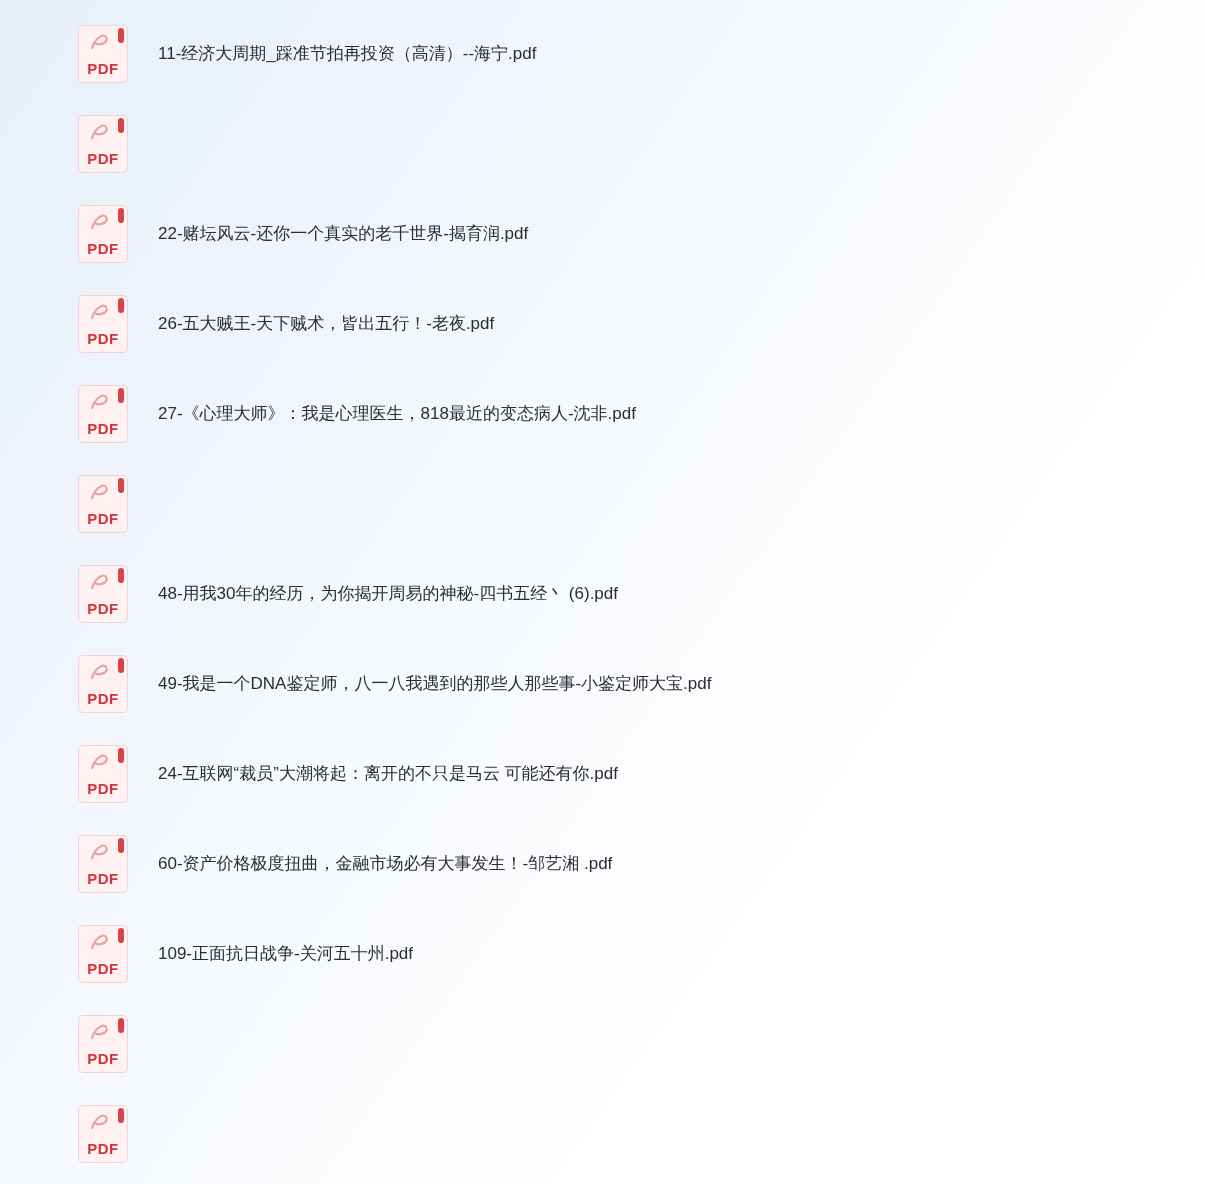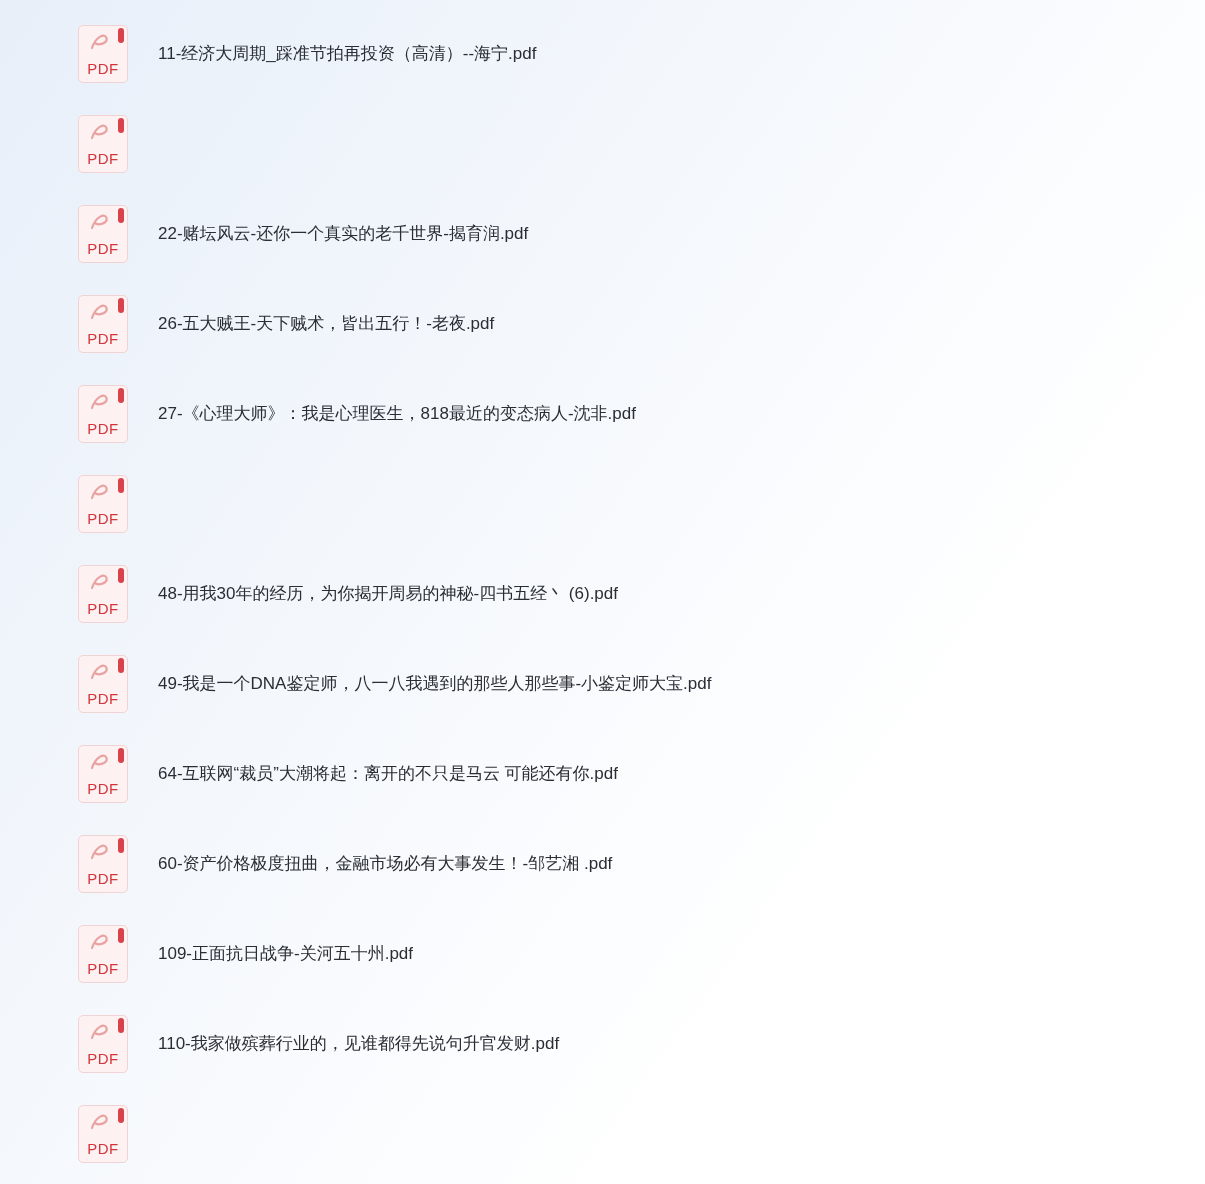--- a/index.html
+++ b/index.html
@@ -48,21 +48,21 @@
     left: 9px;
     width: 26px;
     height: 19px;
   }
   .pdf-icon .pdf-label {
     position: absolute;
     left: 0;
     right: 0;
     bottom: 5px;
     text-align: center;
-    font-weight: normal;
+    font-weight: bold;
     font-size: 15px;
     letter-spacing: 0.5px;
     color: var(--icon-text, #d4353c);
     font-family: "Liberation Sans", "DejaVu Sans", sans-serif;
   }
   .file-name {
     margin-left: 30px;
     font-size: 17px;
     color: #2a2e34;
     line-height: 1.3;
@@ -161,21 +161,21 @@
     </div>
 
     <div class="file-row">
       <div class="pdf-icon">
         <span class="bookmark"></span>
         <svg class="swirl" viewBox="0 0 26 19" fill="none" xmlns="http://www.w3.org/2000/svg">
           <path d="M4 16 C 8 4, 17 1, 18.5 6 C 20 11, 10 14.5, 6.5 10.5" stroke="var(--icon-swirl, #e9a2a2)" stroke-width="2.2" stroke-linecap="round" fill="none"></path>
         </svg>
         <span class="pdf-label">PDF</span>
       </div>
-      <span class="file-name">64-互联网“裁员”大潮将起：离开的不只是马云 可能还有你.pdf</span>
+      <span class="file-name">24-互联网“裁员”大潮将起：离开的不只是马云 可能还有你.pdf</span>
     </div>
 
     <div class="file-row">
       <div class="pdf-icon">
         <span class="bookmark"></span>
         <svg class="swirl" viewBox="0 0 26 19" fill="none" xmlns="http://www.w3.org/2000/svg">
           <path d="M4 16 C 8 4, 17 1, 18.5 6 C 20 11, 10 14.5, 6.5 10.5" stroke="var(--icon-swirl, #e9a2a2)" stroke-width="2.2" stroke-linecap="round" fill="none"></path>
         </svg>
         <span class="pdf-label">PDF</span>
       </div>
@@ -194,21 +194,20 @@
     </div>
 
     <div class="file-row">
       <div class="pdf-icon">
         <span class="bookmark"></span>
         <svg class="swirl" viewBox="0 0 26 19" fill="none" xmlns="http://www.w3.org/2000/svg">
           <path d="M4 16 C 8 4, 17 1, 18.5 6 C 20 11, 10 14.5, 6.5 10.5" stroke="var(--icon-swirl, #e9a2a2)" stroke-width="2.2" stroke-linecap="round" fill="none"></path>
         </svg>
         <span class="pdf-label">PDF</span>
       </div>
-      <span class="file-name">110-我家做殡葬行业的，见谁都得先说句升官发财.pdf</span>
     </div>
 
     <div class="file-row">
       <div class="pdf-icon">
         <span class="bookmark"></span>
         <svg class="swirl" viewBox="0 0 26 19" fill="none" xmlns="http://www.w3.org/2000/svg">
           <path d="M4 16 C 8 4, 17 1, 18.5 6 C 20 11, 10 14.5, 6.5 10.5" stroke="var(--icon-swirl, #e9a2a2)" stroke-width="2.2" stroke-linecap="round" fill="none"></path>
         </svg>
         <span class="pdf-label">PDF</span>
       </div>

